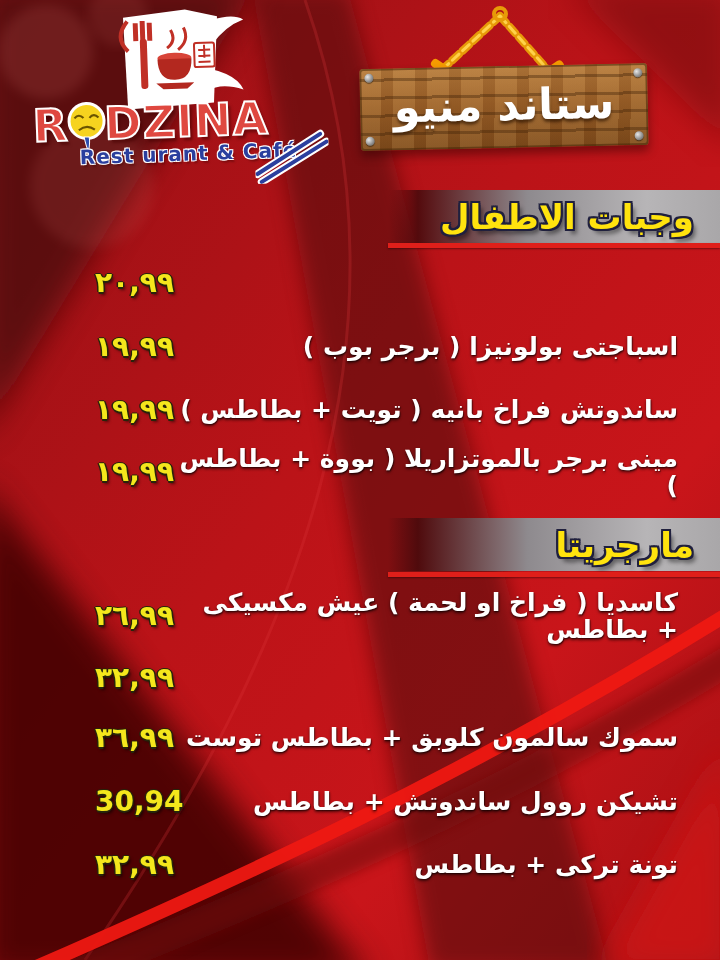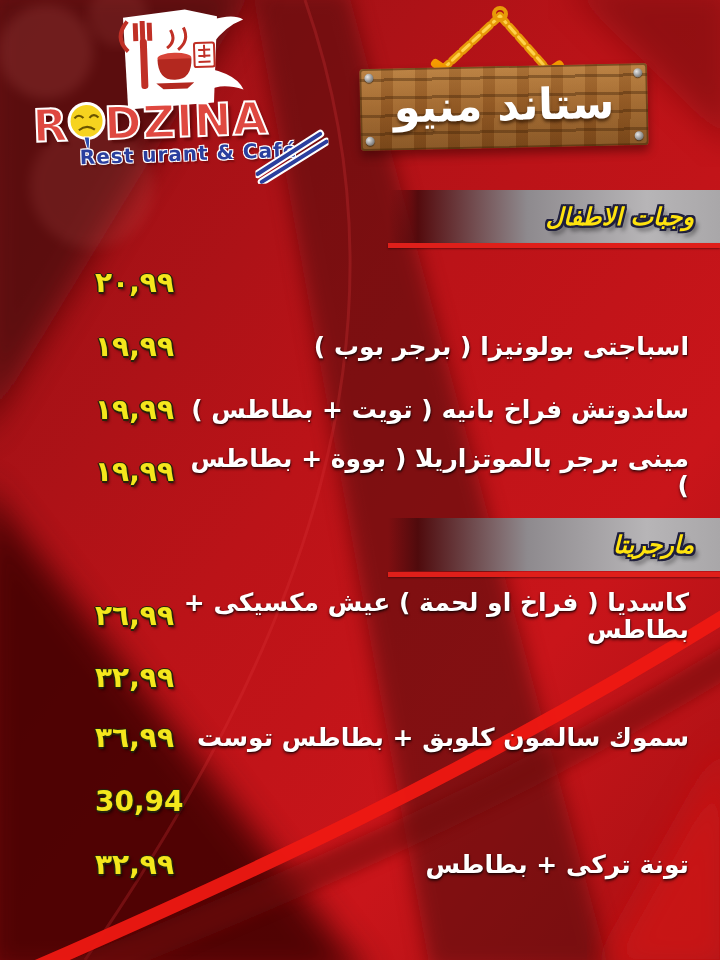--- a/index.html
+++ b/index.html
@@ -48,35 +48,34 @@
     text-shadow:0 3px 3px rgba(45,20,0,.65);
   }
 
   
   .band{
     position:absolute;right:0;width:332px;height:53px;box-sizing:border-box;
     background:linear-gradient(90deg, rgba(94,12,14,0) 0%, rgba(74,10,12,.9) 9%, #8e8a8e 42%, #b7b5b7 78%, #a9a7a9 100%);
     display:flex;align-items:center;justify-content:flex-end;padding-right:26px;
   }
   .band-title{
-    font-size:24px;font-weight:bold;color:#ffe30e;line-height:1;
+    font-size:34px;font-weight:bold;color:#ffe30e;line-height:1;
     text-shadow:
       -2px 0 0 #20203e, 2px 0 0 #20203e, 0 -2px 0 #20203e, 0 2px 0 #20203e,
       -2px -2px 0 #20203e, 2px 2px 0 #20203e, -2px 2px 0 #20203e, 2px -2px 0 #20203e,
       4px 5px 4px rgba(0,0,0,.45);
-    font-style: italic;
   }
   .band-underline{
     position:absolute;right:0;width:332px;height:5px;background:#df1f1a;
     box-shadow:0 1px 2px rgba(0,0,0,.4);
   }
 
   
   .row{
-    position:absolute;left:0;right:1px;height:44px;box-sizing:border-box;
+    position:absolute;left:0;right:12px;height:44px;box-sizing:border-box;
     display:flex;align-items:center;justify-content:space-between;
     padding:0 30px 0 95px;
   }
   .price{
     font-size:28px;font-weight:bold;color:#f4e71c;line-height:1;
     text-shadow:-1.5px 0 0 #26250b,1.5px 0 0 #26250b,0 -1.5px 0 #26250b,0 1.5px 0 #26250b,2px 3px 3px rgba(0,0,0,.55);
   }
   .iname{
     font-size:25px;font-weight:bold;color:#ffffff;line-height:1.1;text-align:right;
     text-shadow:0 2px 3px rgba(0,0,0,.6),1px 1px 1px rgba(0,0,0,.4);
@@ -226,19 +225,20 @@
   </div>
   <div class="row" style="top:656px">
     <span class="price" dir="rtl">٣٢,٩٩</span>
   </div>
   <div class="row" style="top:716px">
     <span class="price" dir="rtl">٣٦,٩٩</span>
     <span class="iname" dir="rtl">سموك سالمون كلوبق + بطاطس توست</span>
   </div>
   <div class="row" style="top:780px">
     <span class="price" dir="rtl">30,94</span>
+    <span class="iname" dir="rtl">تشيكن روول ساندوتش + بطاطس</span>
   </div>
   <div class="row" style="top:843px">
     <span class="price" dir="rtl">٣٢,٩٩</span>
     <span class="iname" dir="rtl">تونة تركى + بطاطس</span>
   </div>
 
 </div>
 
 </body></html>

